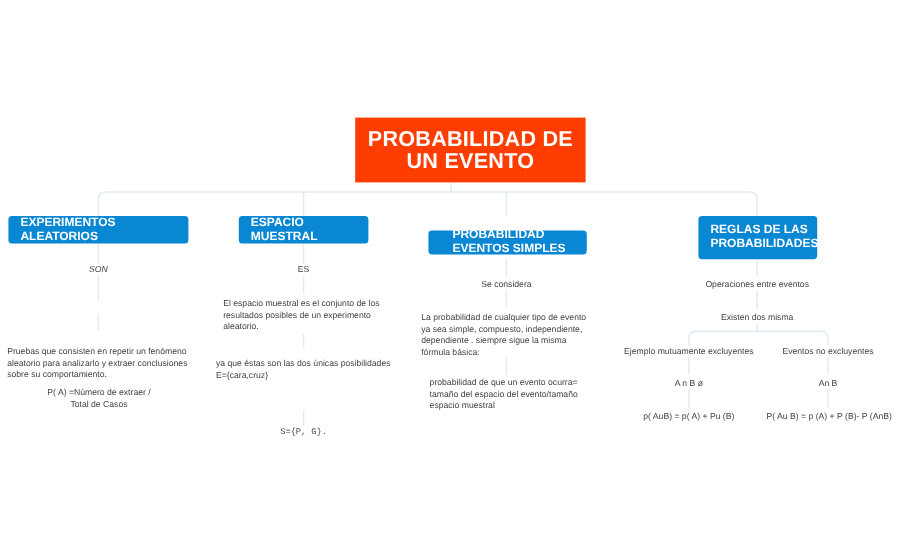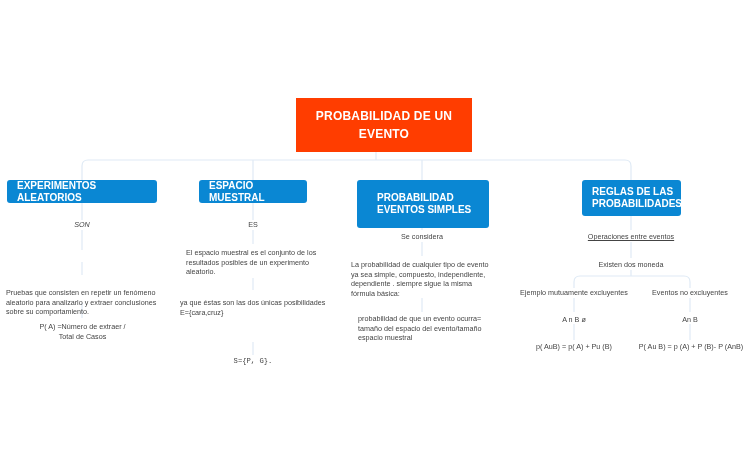--- a/index.html
+++ b/index.html
@@ -2,22 +2,22 @@
 <html><head>
   <meta charset="utf-8">
   <style>
     html, body { margin: 0; padding: 0; }
     body {
       width: 751px; height: 465px; background: #ffffff;
       position: relative; overflow: hidden;
       font-family: "Liberation Sans", "DejaVu Sans", sans-serif;
     }
     .central {
-      position: absolute; left: 296px; top: 98px; width: 176px; height: 54px;
-      background: #ff3d00; color: #fff; font-weight: bold; font-size: 12px;
+      position: absolute; left: 296px; top: 98px; width: 192px; height: 54px;
+      background: #ff3d00; color: #fff; font-weight: bold; font-size: 18px;
       line-height: 18px; text-align: center; display: flex; align-items: center; justify-content: center;
       box-sizing: border-box; padding: 0 10px; letter-spacing: 0.2px;
     }
     .topic {
       position: absolute; background: #0a87d3; color: #fff; font-weight: bold;
       font-size: 10px; line-height: 12px; border-radius: 3px; box-sizing: border-box;
       padding: 0 10px; display: flex; align-items: center;
     }
     .txt {
       position: absolute; color: #444; font-size: 7.2px; line-height: 9.5px;
@@ -66,32 +66,32 @@
 </div>
 <div class="txt center" style="left:213px;top:220px;width:80px;">ES</div>
 <div class="txt" style="left:186px;top:248px;width:140px;">El espacio muestral es el conjunto de los resultados posibles de un experimento aleatorio.</div>
 <div class="txt" style="left:180px;top:293px;width:150px;">
   <div style="height:5px"></div>
   <div>ya que éstas son las dos únicas posibilidades</div>
   <div>E={cara,cruz}</div>
 </div>
 <div class="txt center" style="left:213px;top:357px;width:80px;font-family:Liberation Mono, monospace;">S={P, G}.</div>
 
-<div class="topic" style="left:357px;top:180px;width:132px;height:48px;padding-left:20px;">
+<div class="topic" style="left:357px;top:192px;width:132px;height:20px;padding-left:20px;">
   <span>PROBABILIDAD EVENTOS SIMPLES</span>
 </div>
 <div class="txt center" style="left:372px;top:232px;width:100px;">Se considera</div>
 <div class="txt" style="left:351px;top:260px;width:145px;">La probabilidad de cualquier tipo de evento ya sea simple, compuesto, independiente, dependiente . siempre sigue la misma fórmula básica:</div>
 <div class="txt" style="left:358px;top:314px;width:135px;">probabilidad de que un evento ocurra= tamaño del espacio del evento/tamaño espacio muestral</div>
 
 <div class="topic" style="left:582px;top:180px;width:99px;height:36px;">
   <span>REGLAS DE LAS PROBABILIDADES</span>
 </div>
-<div class="txt center" style="left:566px;top:232px;width:130px;text-decoration:underline;">Operaciones entre eventos</div>
-<div class="txt center" style="left:581px;top:260px;width:100px;">Existen dos moneda</div>
+<div class="txt center" style="left:566px;top:232px;width:130px;">Operaciones entre eventos</div>
+<div class="txt center" style="left:581px;top:260px;width:100px;">Existen dos misma</div>
 
 <div class="txt center" style="left:510px;top:288px;width:128px;">Ejemplo mutuamente excluyentes</div>
 <div class="txt center" style="left:534px;top:315px;width:80px;">A n B ø</div>
 <div class="txt center" style="left:514px;top:342px;width:120px;">p( AuB) = p( A) + Pu (B)</div>
 
 <div class="txt center" style="left:640px;top:288px;width:100px;">Eventos no excluyentes</div>
 <div class="txt center" style="left:650px;top:315px;width:80px;text-align:center;">An B</div>
 <div class="txt center" style="left:634px;top:342px;width:114px;">P( Au B) = p (A) + P (B)- P (AnB)</div>
 
 </body></html>

